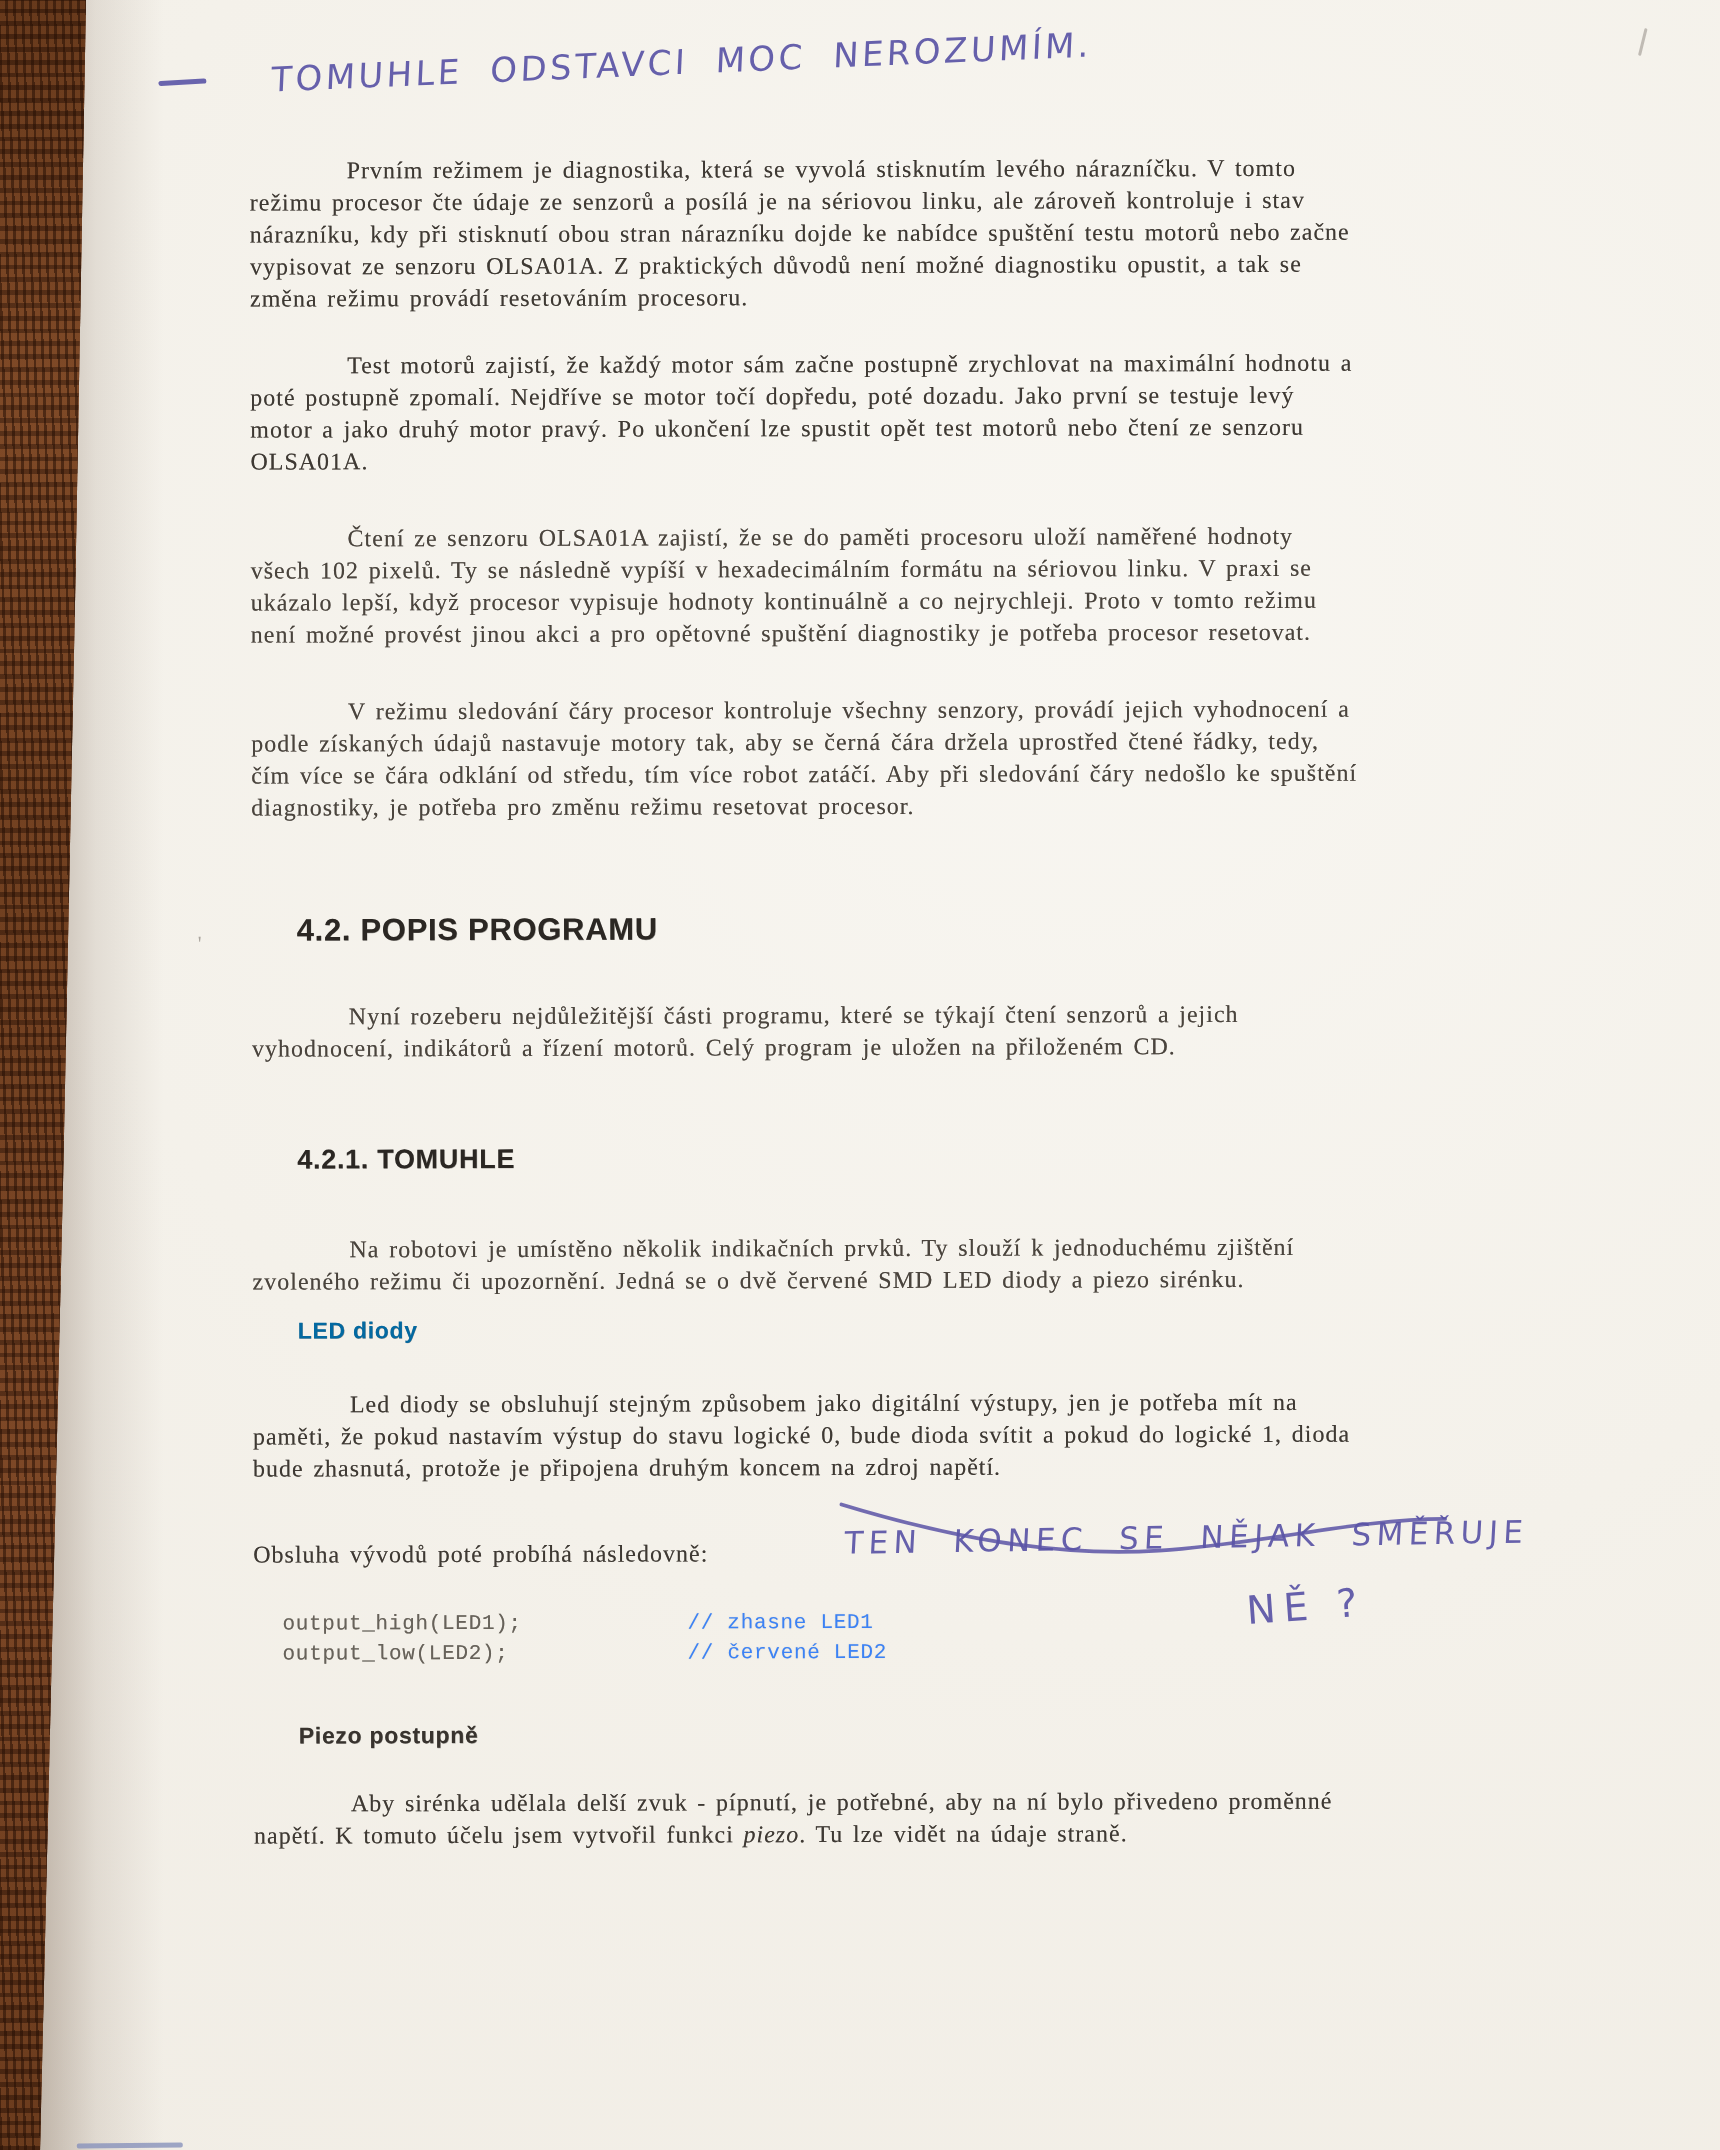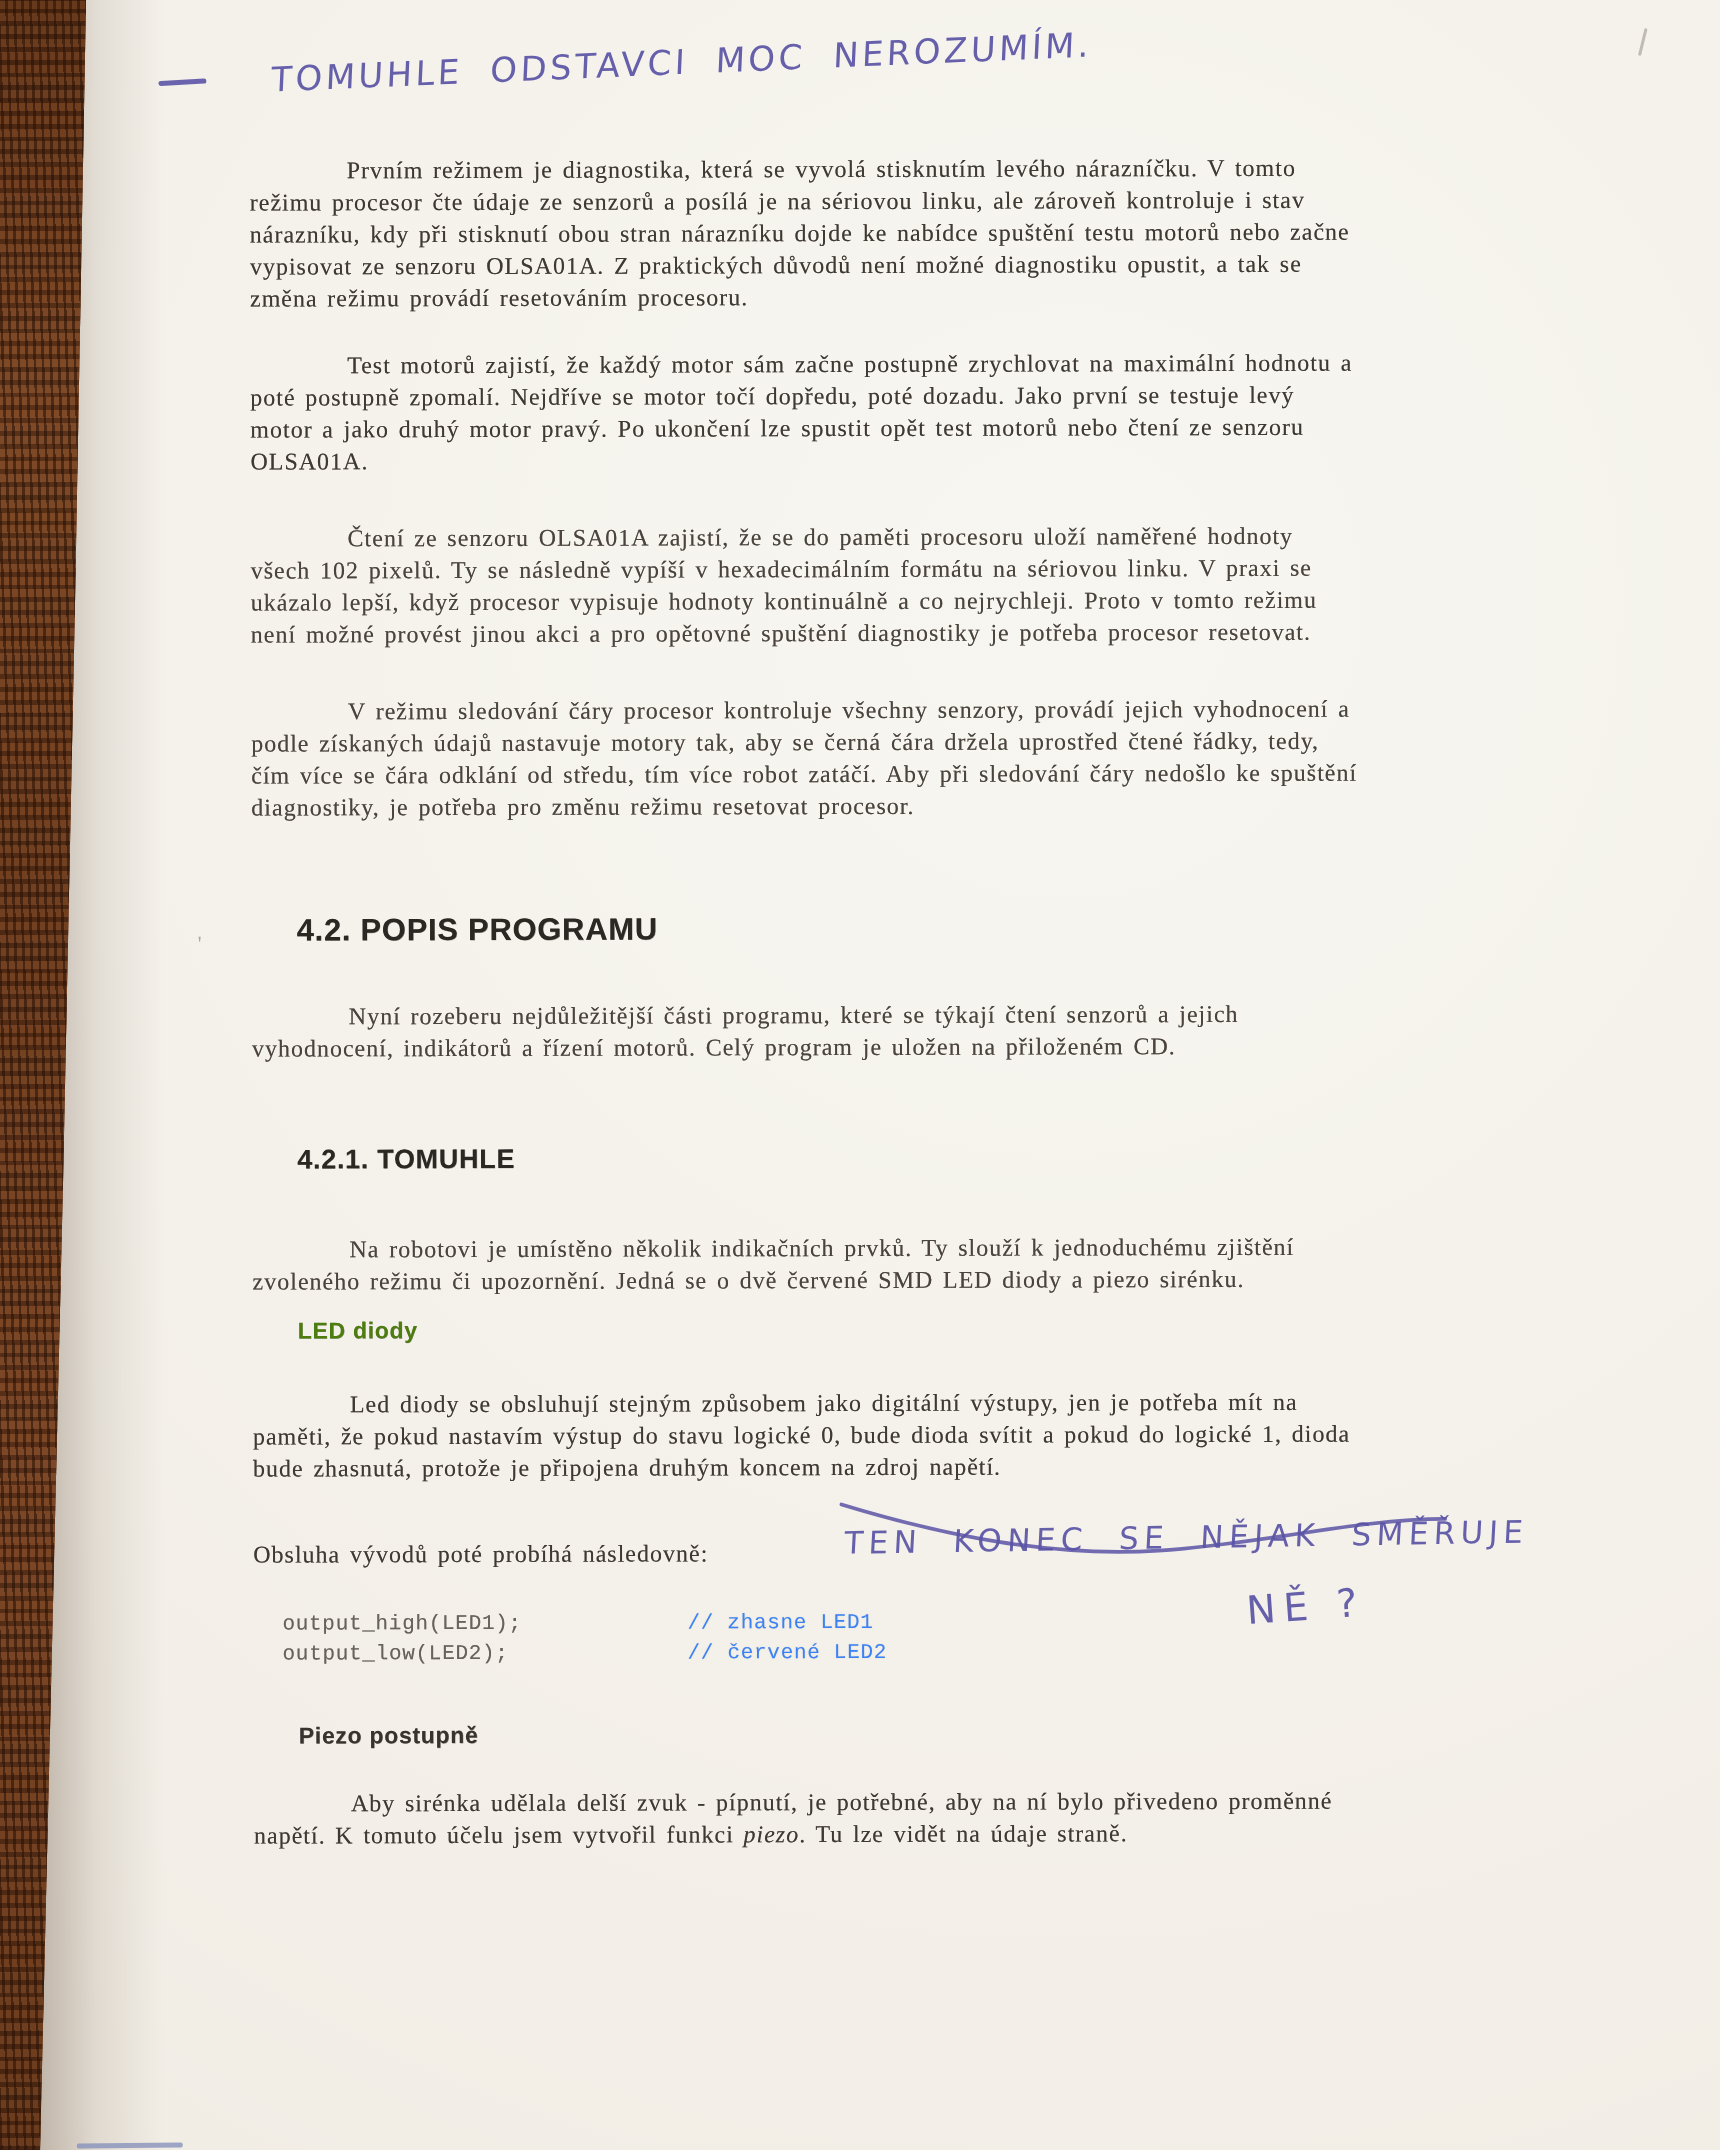--- a/index.html
+++ b/index.html
@@ -30,21 +30,21 @@
           color:#3e3933; letter-spacing:1px; word-spacing:2.7px;
           text-shadow:0 0 0.4px rgba(62,57,51,.55); }
   .para .line { white-space:nowrap; }
   .para .line:first-child { text-indent:97px; }
   .para.faded { color:#4a443d; }
 
   .h-sans { position:absolute; left:253px; font-family:Liberation Sans, sans-serif; font-weight:bold;
             color:#2b2723; letter-spacing:0.7px; text-shadow:0.4px 0.4px 0.3px rgba(43,39,35,.45); white-space:nowrap;margin-left:44px; }
   .h-main { font-size:31px; }
   .h-sub  { font-size:27px; }
-  .h-small{ font-size:23px; color:#4d7c0f; }
+  .h-small{ font-size:23px; color:#0369a1; }
 
   .lead-line { position:absolute; left:252px; font-size:24px; color:#3e3933;
                letter-spacing:1px; word-spacing:2.7px; white-space:nowrap;
                text-shadow:0 0 0.4px rgba(62,57,51,.55); }
 
   .code { position:absolute; left:281px; font-family:Liberation Mono, monospace;
           font-size:21px; line-height:30px; color:#67625a; letter-spacing:0.7px;
           text-shadow:0 0 0.3px rgba(103,98,90,.5); }
   .code-row { position:relative; white-space:nowrap; }
   .code-comment { position:absolute; left:405px; top:0; color:#3b82f6;

